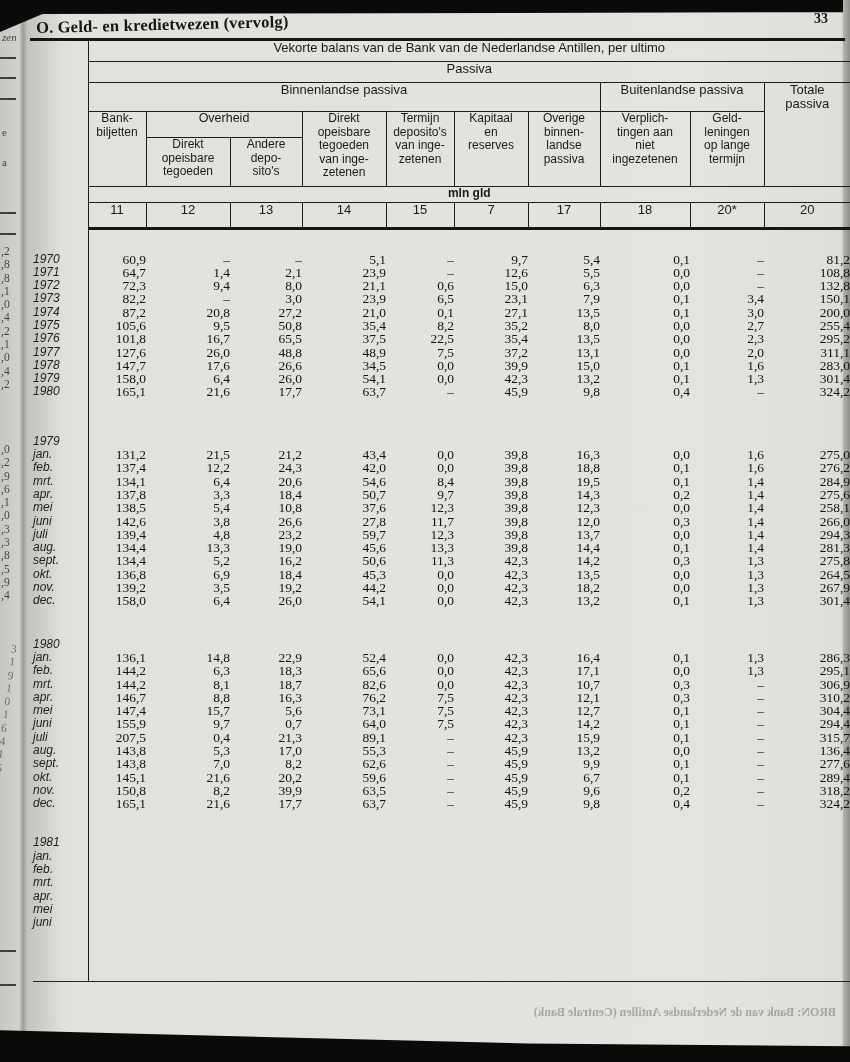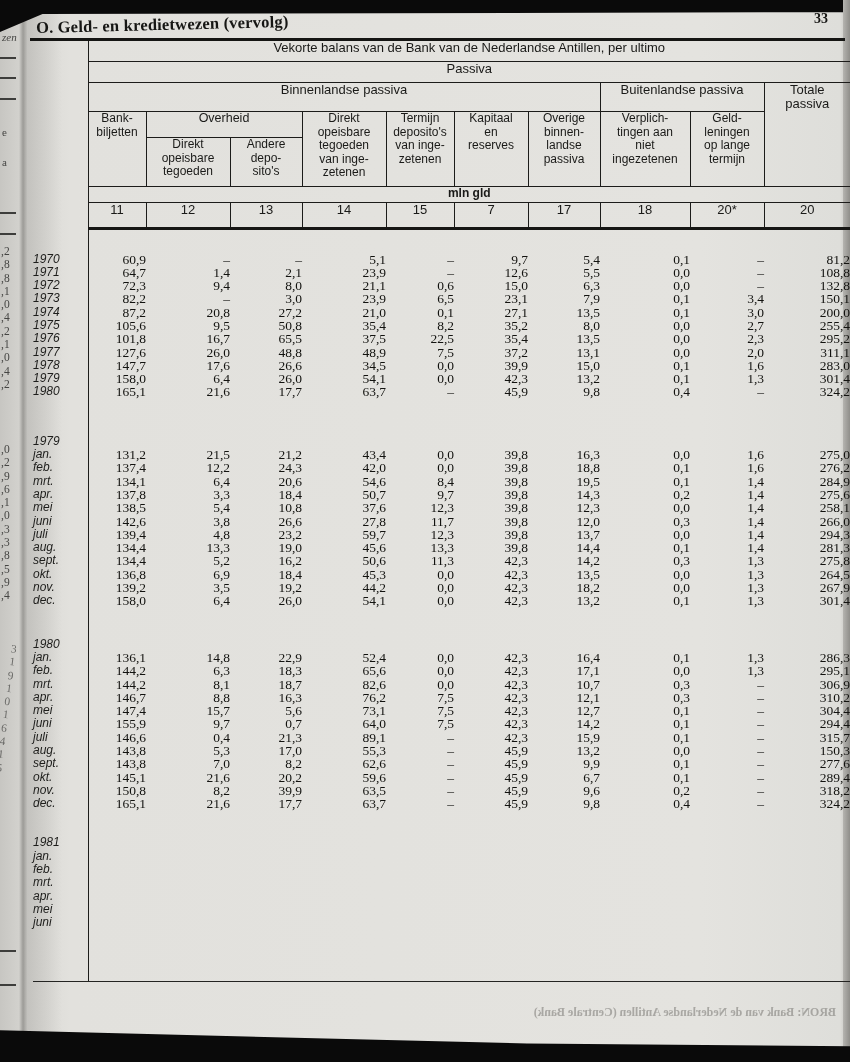--- a/index.html
+++ b/index.html
@@ -618,21 +618,21 @@
         <td class="v p14">64,0</td>
         <td class="v p15">7,5</td>
         <td class="v p16">42,3</td>
         <td class="v p17">14,2</td>
         <td class="v p18">0,1</td>
         <td class="v p19">–</td>
         <td class="v p20">294,4</td>
       </tr>
         <tr class="r">
         <td class="yr">juli</td>
-        <td class="v bl p11">146,6</td>
+        <td class="v bl p11">207,5</td>
         <td class="v p12">0,4</td>
         <td class="v p13">21,3</td>
         <td class="v p14">89,1</td>
         <td class="v p15">–</td>
         <td class="v p16">42,3</td>
         <td class="v p17">15,9</td>
         <td class="v p18">0,1</td>
         <td class="v p19">–</td>
         <td class="v p20">315,7</td>
       </tr>
@@ -640,21 +640,21 @@
         <td class="yr">aug.</td>
         <td class="v bl p11">143,8</td>
         <td class="v p12">5,3</td>
         <td class="v p13">17,0</td>
         <td class="v p14">55,3</td>
         <td class="v p15">–</td>
         <td class="v p16">45,9</td>
         <td class="v p17">13,2</td>
         <td class="v p18">0,0</td>
         <td class="v p19">–</td>
-        <td class="v p20">150,3</td>
+        <td class="v p20">136,4</td>
       </tr>
         <tr class="r">
         <td class="yr">sept.</td>
         <td class="v bl p11">143,8</td>
         <td class="v p12">7,0</td>
         <td class="v p13">8,2</td>
         <td class="v p14">62,6</td>
         <td class="v p15">–</td>
         <td class="v p16">45,9</td>
         <td class="v p17">9,9</td>

